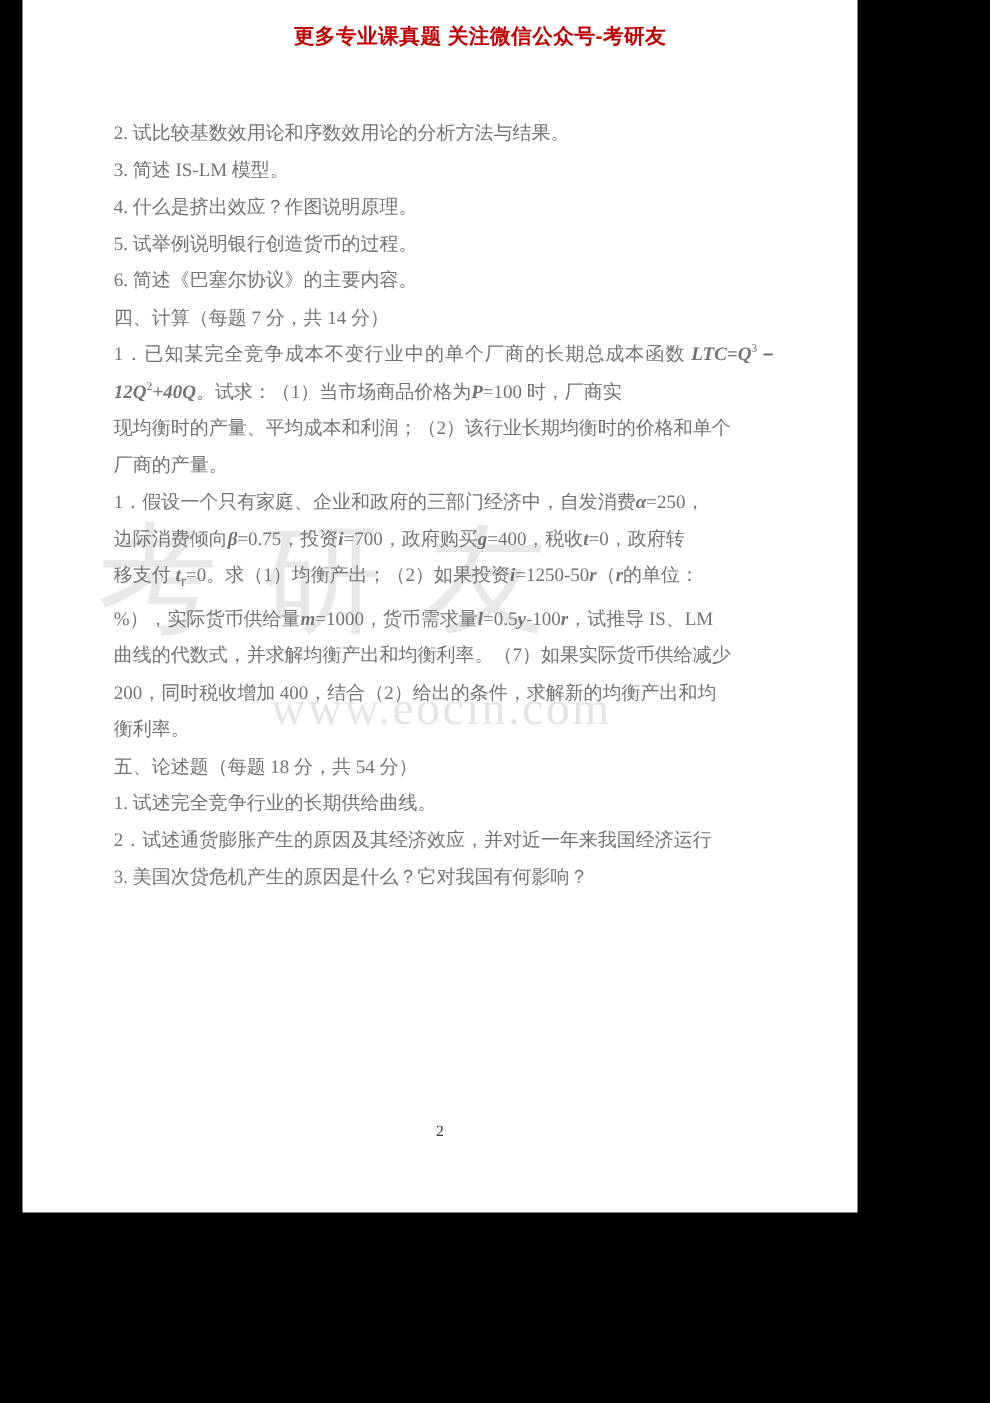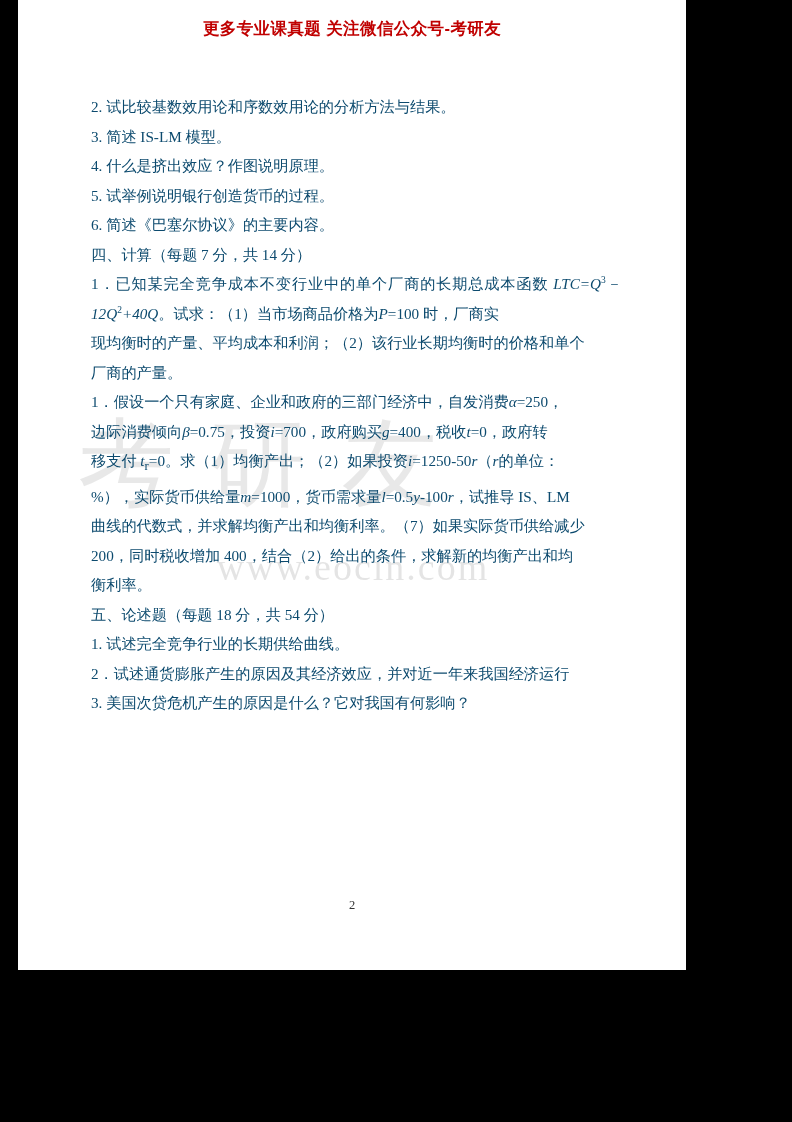--- a/index.html
+++ b/index.html
@@ -30,40 +30,42 @@
     position: absolute;
     left: 0;
     top: 18px;
     width: 668px;
     text-align: center;
     color: #c00000;
     font-family: "Liberation Sans", sans-serif;
     font-weight: bold;
     font-size: 16.5px;
     letter-spacing: 0.4px;
+    padding-left: 32px;
   }
 
   .body-text {
     position: absolute;
     left: 73px;
     top: 92px;
     width: 530px;
     font-size: 15.2px;
-    color: #0c4a6e;
+    color: #737373;
     line-height: 29.5px;
   }
   .line {
     white-space: pre-wrap;
   }
   .just {
     text-align: justify;
     text-align-last: left;
   }
   .it {
     font-style: italic;
+    font-weight: bold;
   }
   sup {
     font-size: 9.5px;
     vertical-align: super;
     line-height: 0;
   }
   .sec-head {
     
   }
   .page-number {

